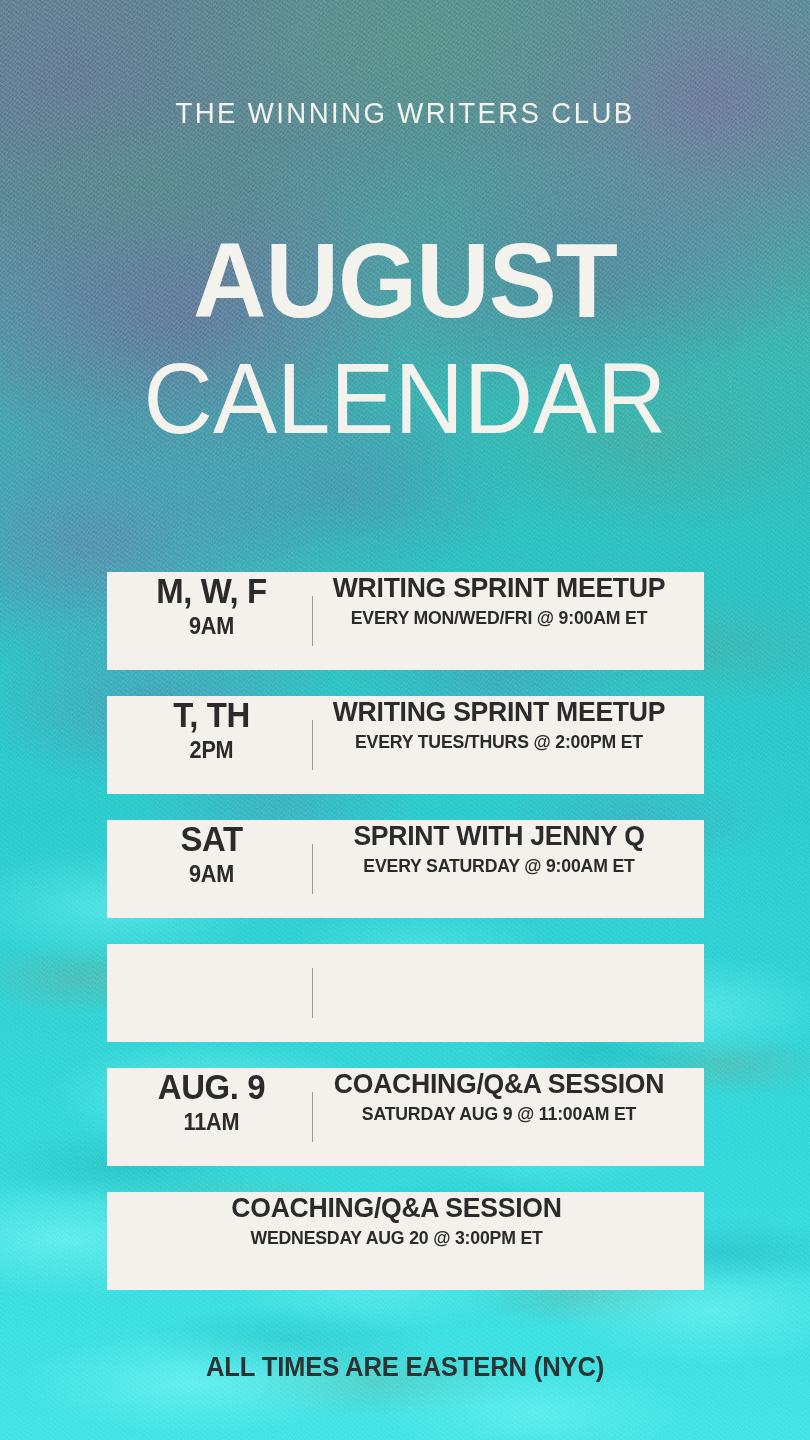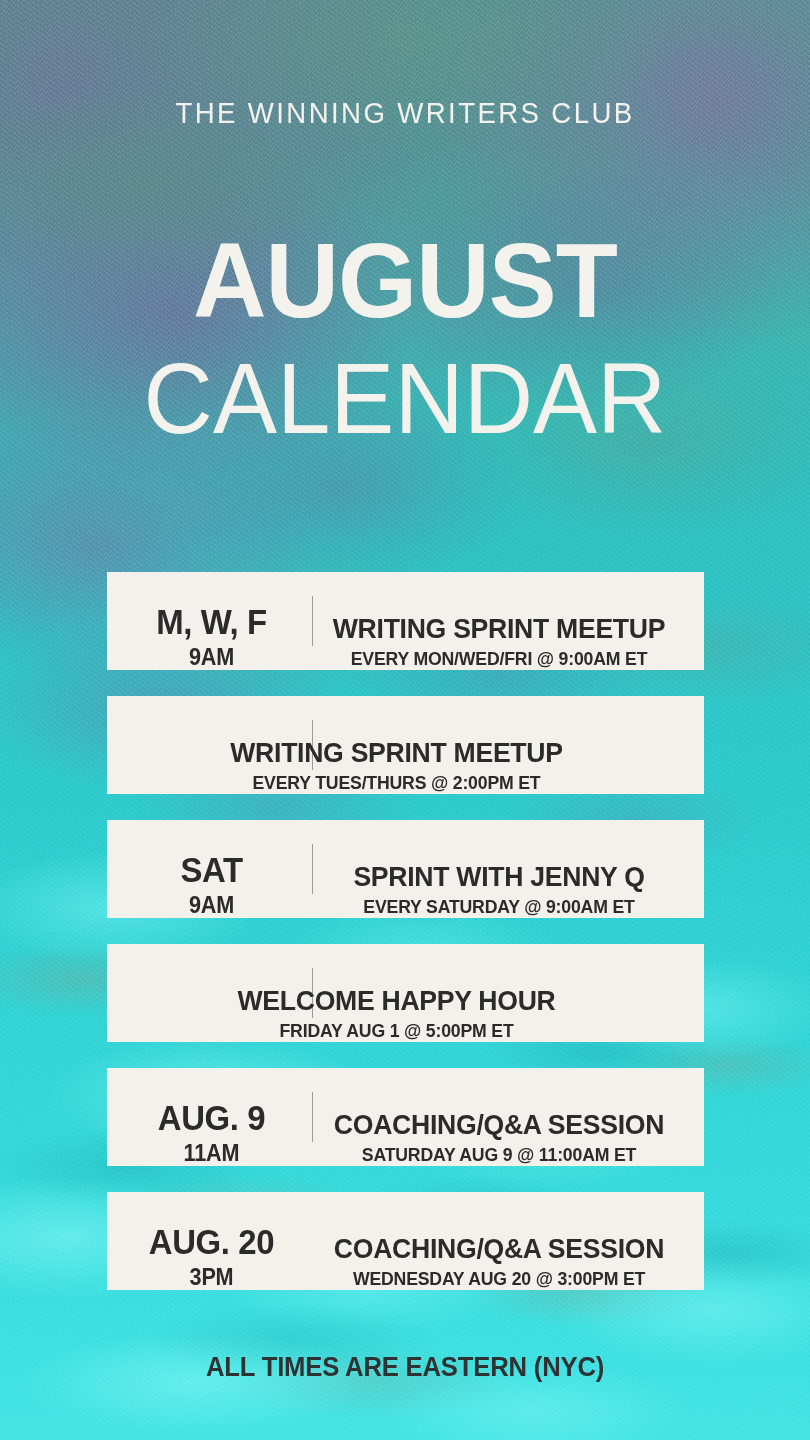--- a/index.html
+++ b/index.html
@@ -167,21 +167,21 @@
   #schedule {
     position: absolute;
     top: 572px;
     left: 107px;
     width: 597px;
   }
 
   .row {
     position: relative;
     display: flex;
-    align-items: flex-end;
+    align-items: flex-start;
     width: 597px;
     height: 98px;
     margin-bottom: 26px;
     background: #f4f1ec;
   }
 
   .row-left {
     width: 205px;
     flex: 0 0 205px;
     text-align: center;
@@ -286,20 +286,24 @@
           <div class="time">9AM</div>
         </div>
         <div class="divider"></div>
         <div class="row-right">
           <div class="event">WRITING SPRINT MEETUP</div>
           <div class="detail">EVERY MON/WED/FRI @ 9:00AM ET</div>
         </div>
       </div>
 
       <div class="row">
+        <div class="row-left">
+          <div class="day">T, TH</div>
+          <div class="time">2PM</div>
+        </div>
         <div class="divider"></div>
         <div class="row-right">
           <div class="event">WRITING SPRINT MEETUP</div>
           <div class="detail">EVERY TUES/THURS @ 2:00PM ET</div>
         </div>
       </div>
 
       <div class="row">
         <div class="row-left">
           <div class="day">SAT</div>
@@ -307,43 +311,35 @@
         </div>
         <div class="divider"></div>
         <div class="row-right">
           <div class="event">SPRINT WITH JENNY Q</div>
           <div class="detail">EVERY SATURDAY @ 9:00AM ET</div>
         </div>
       </div>
 
       <div class="row">
         <div class="divider"></div>
-        <div class="row-right">
-          <div class="event">WELCOME HAPPY HOUR</div>
-          <div class="detail">FRIDAY AUG 1 @ 5:00PM ET</div>
-        </div>
       </div>
 
       <div class="row">
         <div class="row-left">
           <div class="day">AUG. 9</div>
           <div class="time">11AM</div>
         </div>
         <div class="divider"></div>
         <div class="row-right">
           <div class="event">COACHING/Q&amp;A SESSION</div>
           <div class="detail">SATURDAY AUG 9 @ 11:00AM ET</div>
         </div>
       </div>
 
       <div class="row">
-        <div class="row-left">
-          <div class="day">AUG. 20</div>
-          <div class="time">3PM</div>
-        </div>
 
         <div class="row-right">
           <div class="event">COACHING/Q&amp;A SESSION</div>
           <div class="detail">WEDNESDAY AUG 20 @ 3:00PM ET</div>
         </div>
       </div>
 
     </div>
 
     <div class="footer">ALL TIMES ARE EASTERN (NYC)</div>

